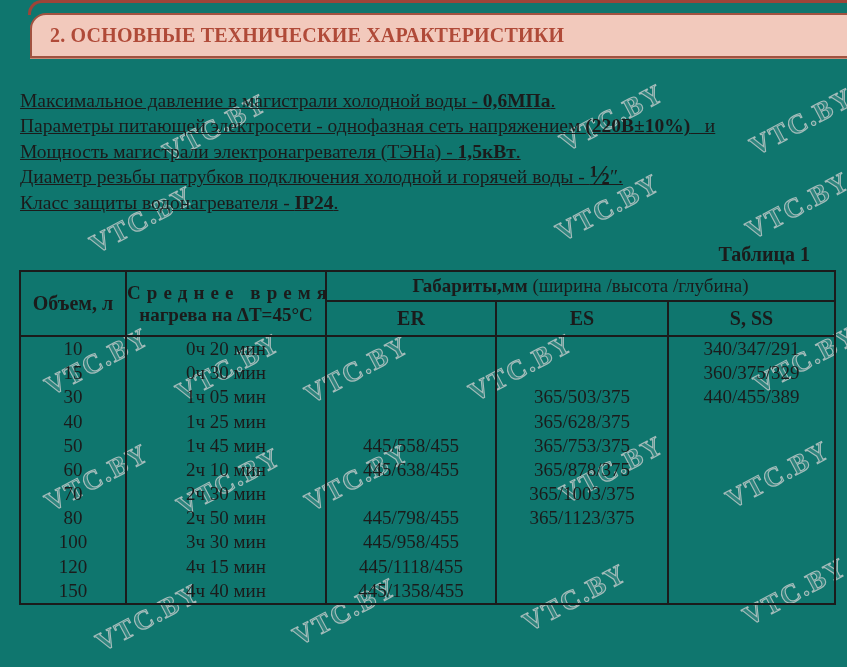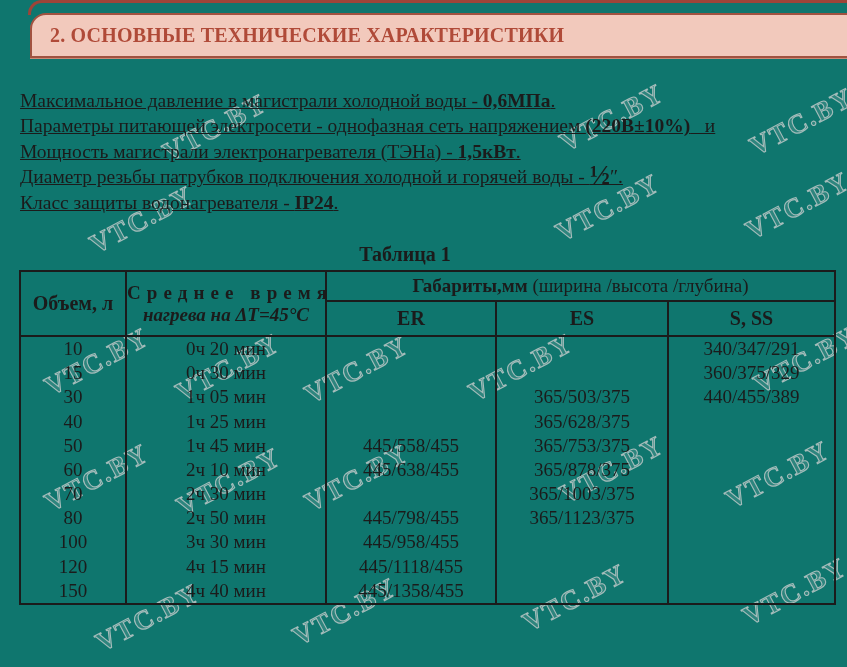--- a/index.html
+++ b/index.html
@@ -24,37 +24,37 @@
   .title-bar .title{
     font-weight:bold; font-size:20px; color:#b04a38; letter-spacing:0.2px;
   }
   
   .intro{position:absolute; left:20px; top:88px; width:815px; z-index:3;text-decoration:underline;}
   .intro p{margin:0; font-size:19.5px; line-height:25.4px; white-space:pre-wrap;}
   .intro .b{font-weight:bold;}
   .intro .frac{font-weight:bold; font-size:27px; line-height:0; vertical-align:-1px;}
   
   .table-label{
-    position:absolute; left:0; top:243px; width:810px; text-align:center;
+    position:absolute; left:0; top:243px; width:810px; text-align:right;
     font-weight:bold; font-size:20px; z-index:3;
   }
   
   table.specs{
     position:absolute; left:19px; top:270px; z-index:3;
     border-collapse:collapse; table-layout:fixed; width:815px;
     background:transparent;
   }
   table.specs th, table.specs td{
     border:2px solid #1b1b1b; padding:0; text-align:center; vertical-align:middle;
   }
   tr.h1{height:30px;margin-top:24px;} tr.h2{height:35px;}
   th{font-size:19px; font-weight:bold;}
   .th-vol{font-size:20px;}
   .time-l1{letter-spacing:0.32em; white-space:nowrap;}
-  .time-l2{letter-spacing:0; white-space:nowrap;font-style:italic;}
+  .time-l2{letter-spacing:0; white-space:nowrap;}
   .dims-normal{font-weight:normal;}
   .th-sub{font-size:20px;}
   td.body-col{vertical-align:top;border-radius:28px;}
   .cell-line{
     height:24.18px; display:flex; align-items:center; justify-content:center;
     font-size:19px; white-space:nowrap;
   }
   
   .wm{
     position:absolute; z-index:0;

